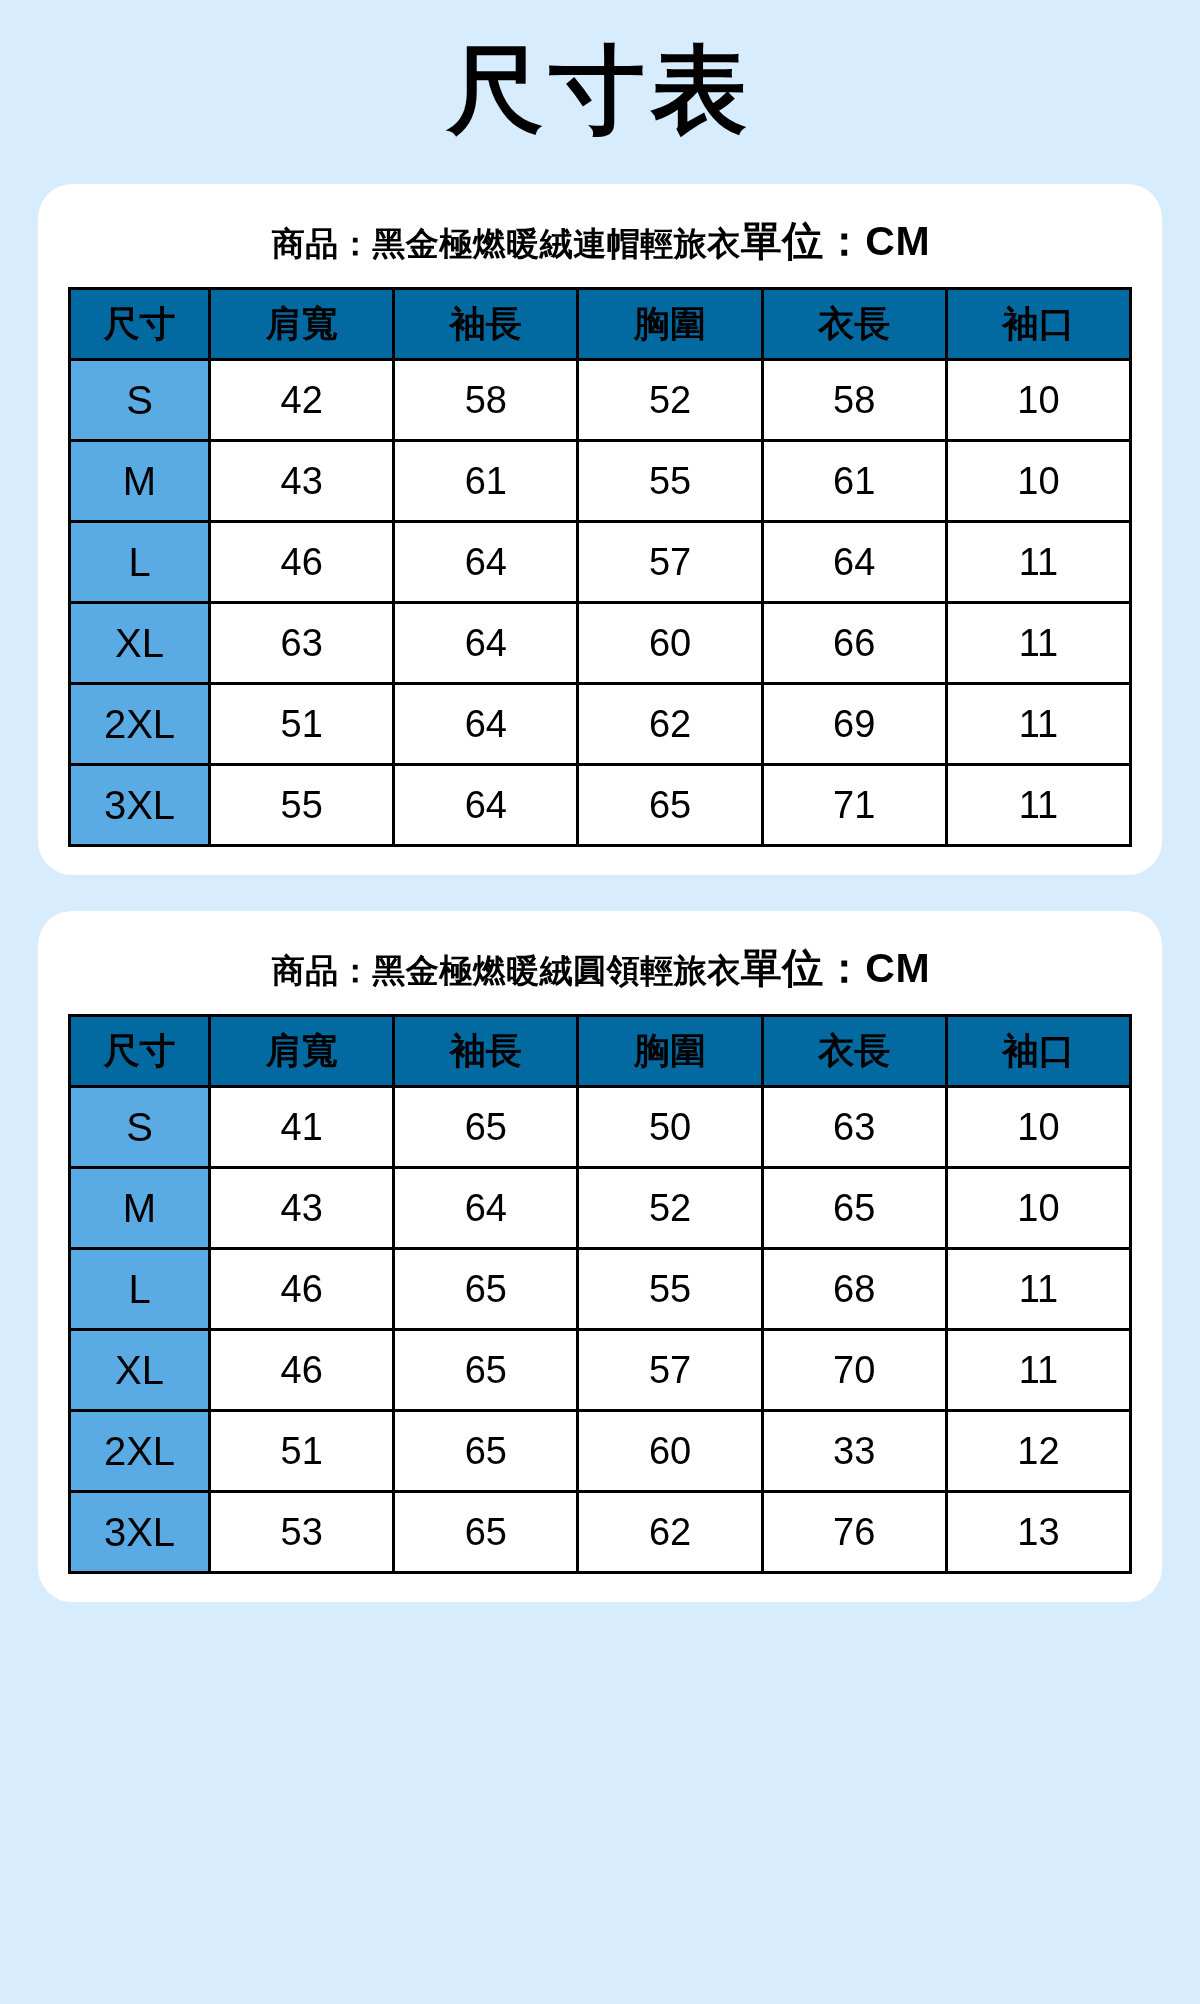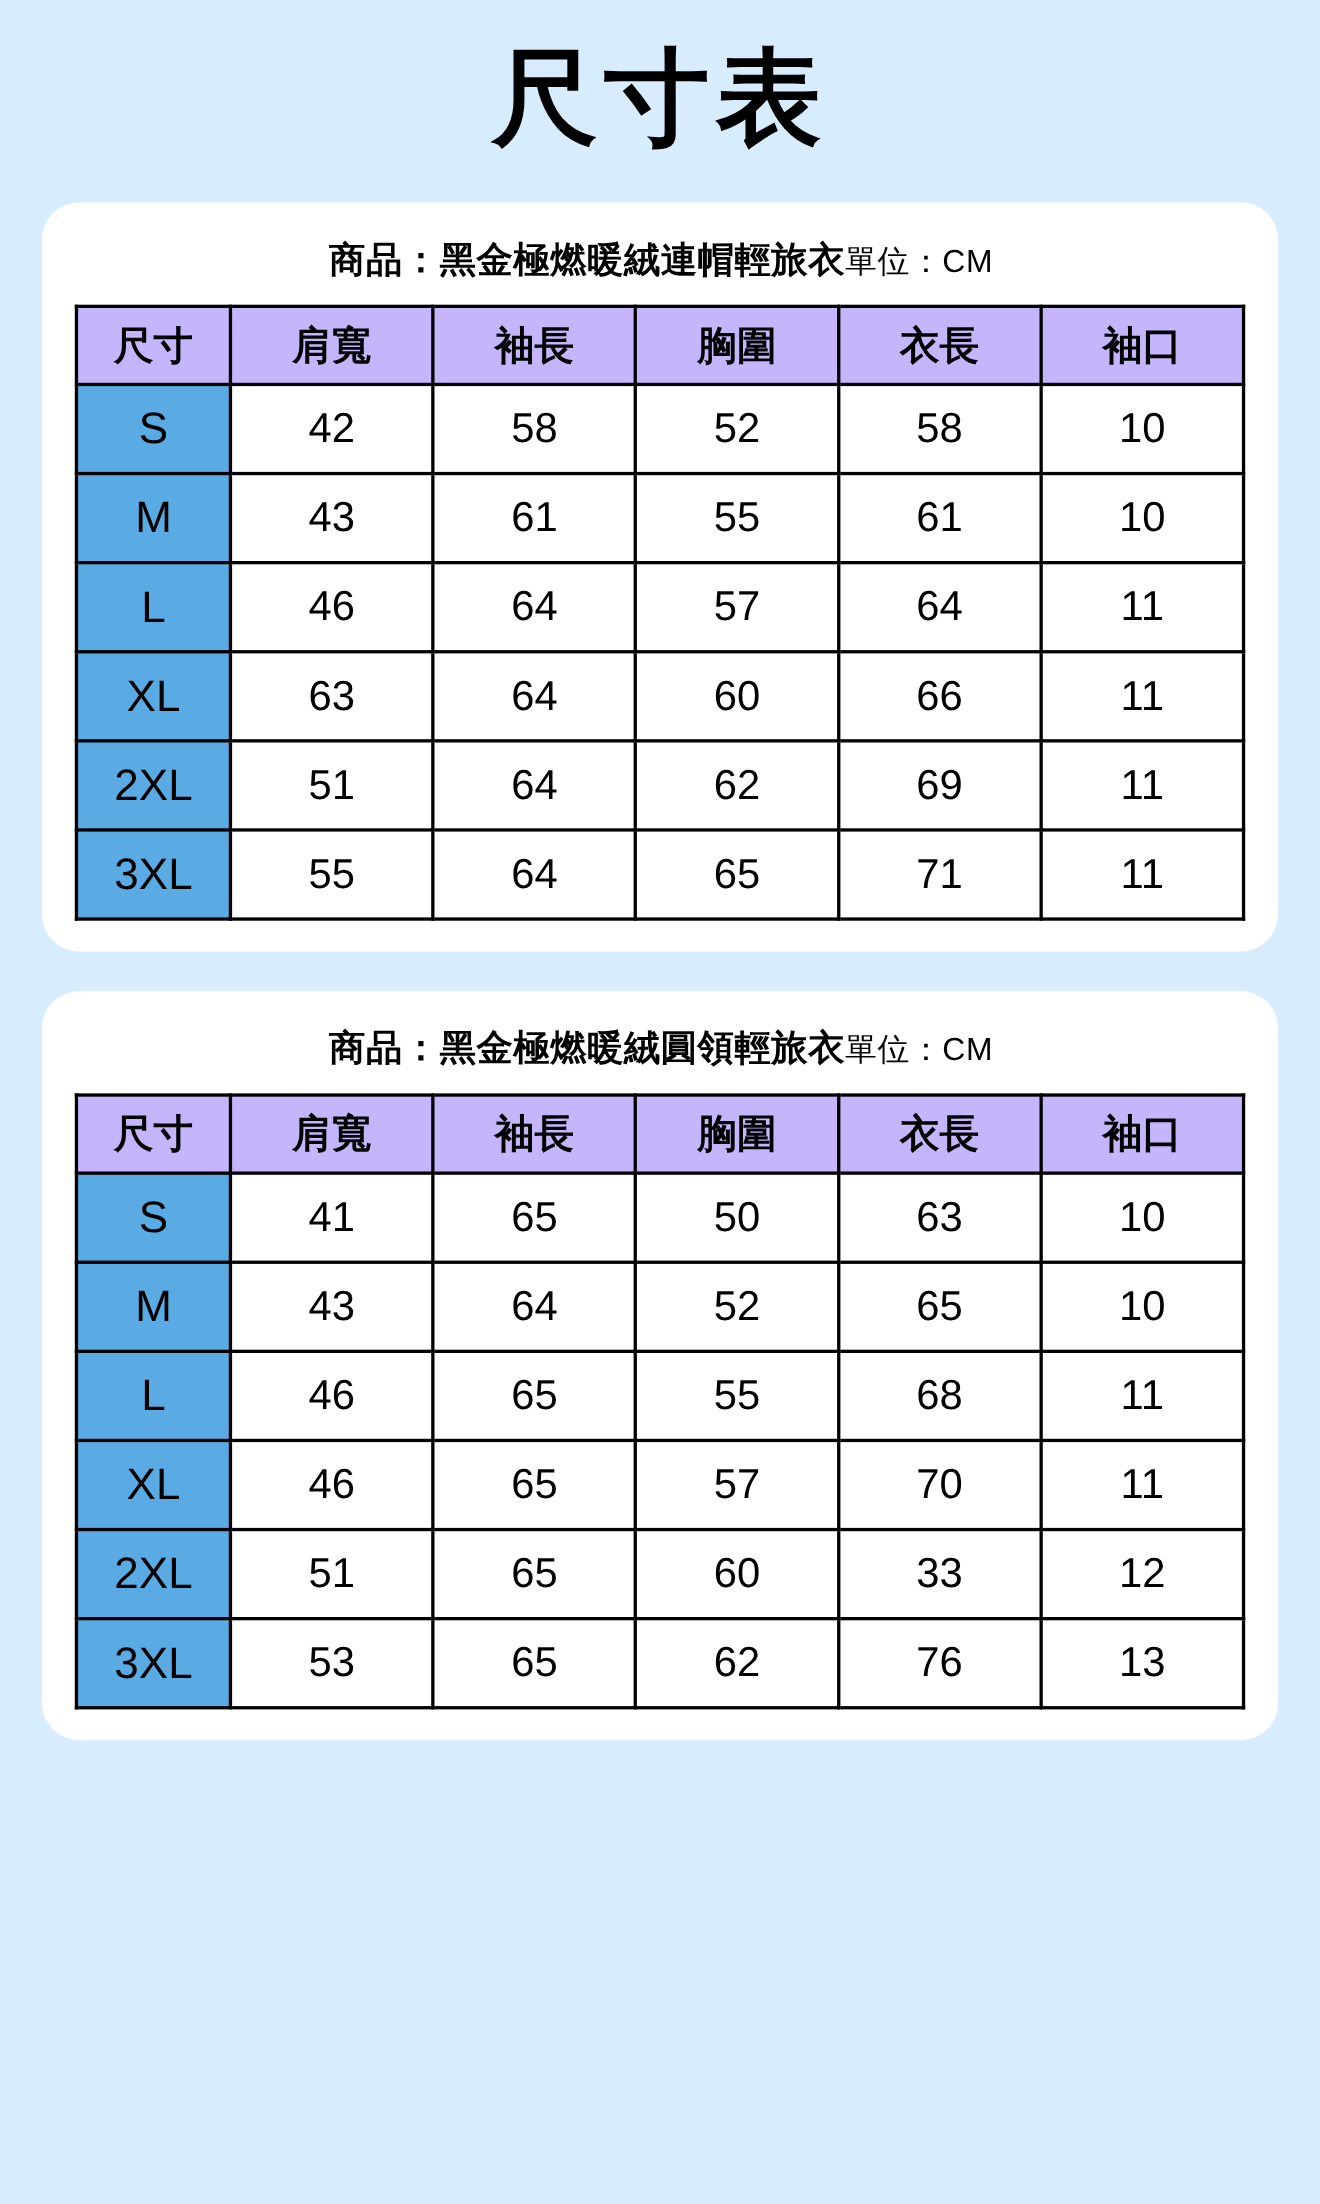--- a/index.html
+++ b/index.html
@@ -42,43 +42,43 @@
     margin-bottom: 18px;
   }
   .card-product {
     font-size: 33px;
     font-weight: bold;
     color: #000;
     letter-spacing: 0.5px;
     white-space: nowrap;
   }
   .card-unit {
-    font-size: 29px;
-    font-weight: normal;
+    font-size: 41px;
+    font-weight: bold;
     color: #000;
     letter-spacing: 0.5px;
     white-space: nowrap;
   }
   table.size-table {
     border-collapse: collapse;
     width: 100%;
     table-layout: fixed;
   }
   table.size-table th,
   table.size-table td {
     border: 3px solid #000;
     text-align: center;
     font-size: 38px;
     color: #000;
     height: 78px;
     padding: 0;
     font-weight: normal;
   }
   table.size-table thead th {
-    background: #c4b5fd;
+    background: #0369a1;
     font-size: 36px;
     font-weight: bold;
     height: 68px;
   }
   table.size-table tbody td.size-label {
     background: #5aabe3;
     font-size: 40px;
     font-weight: normal;
   }
   table.size-table col.c-size { width: 13.2%; }

